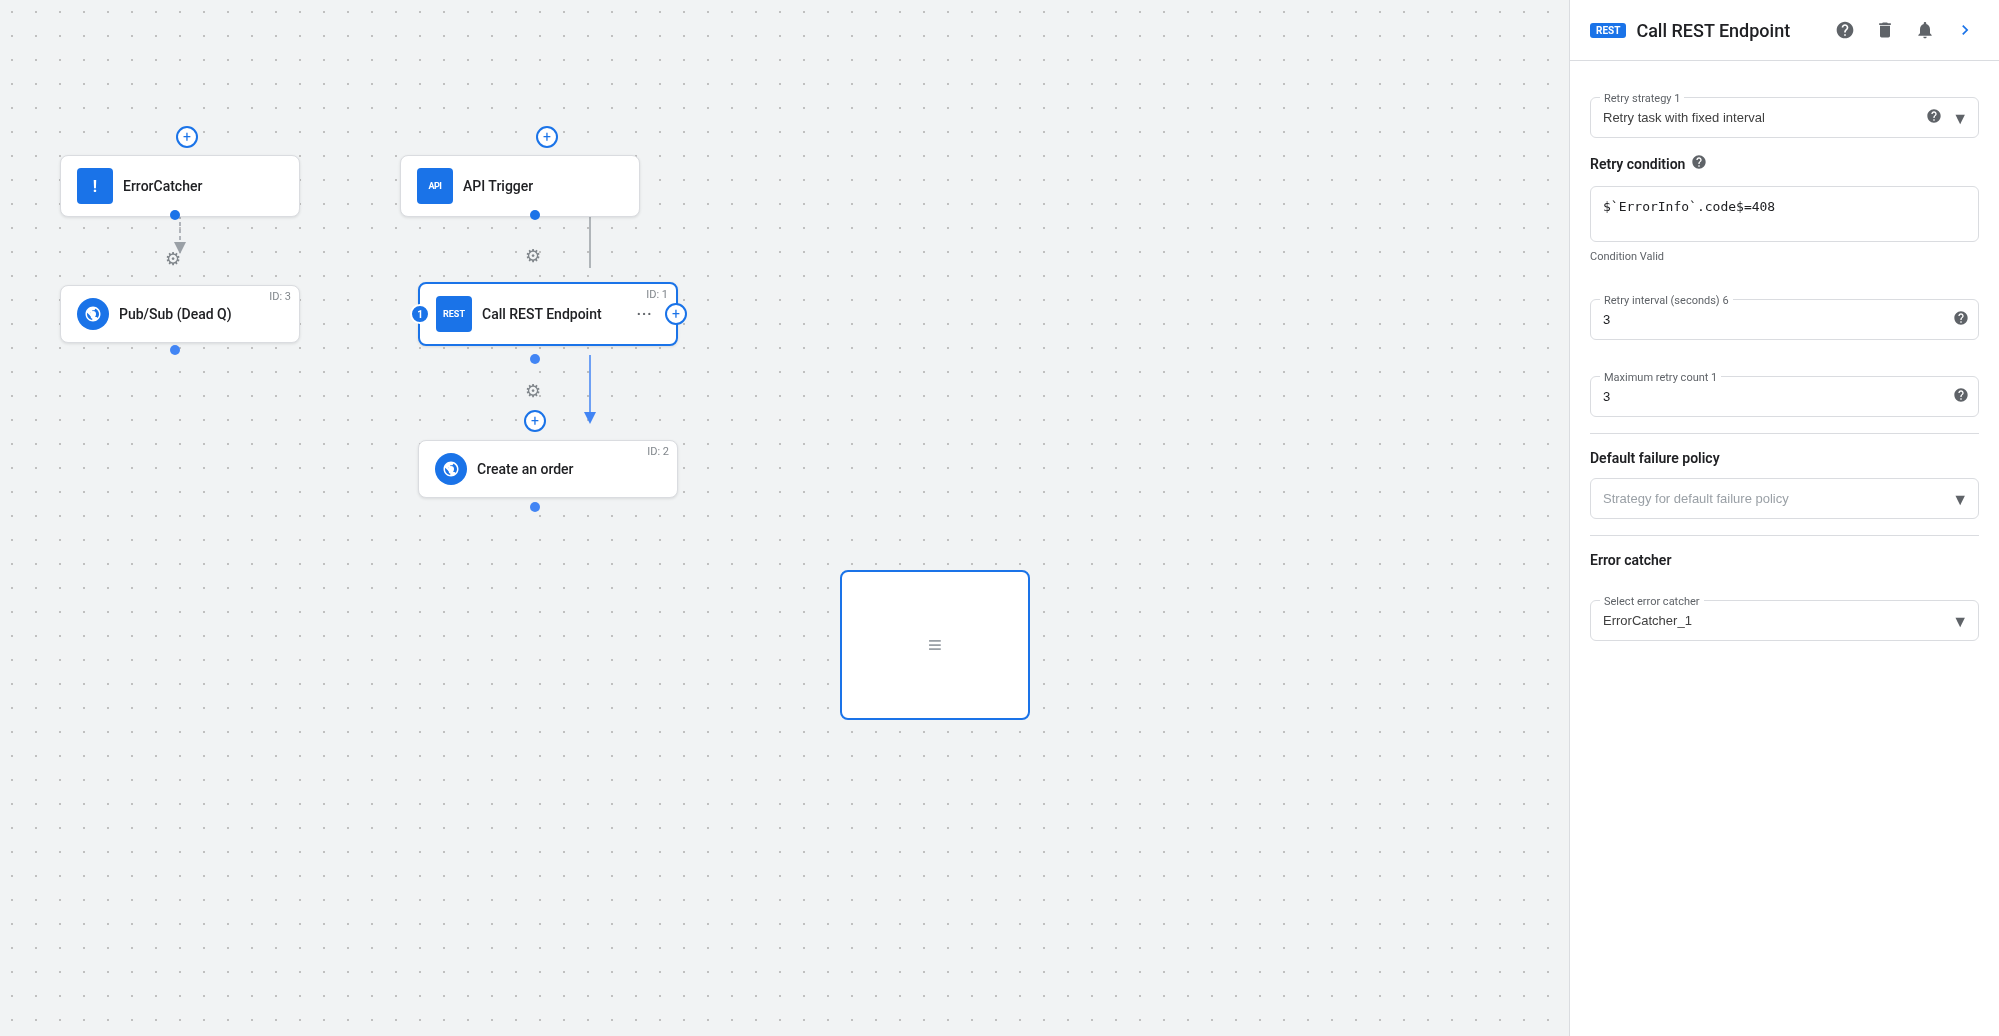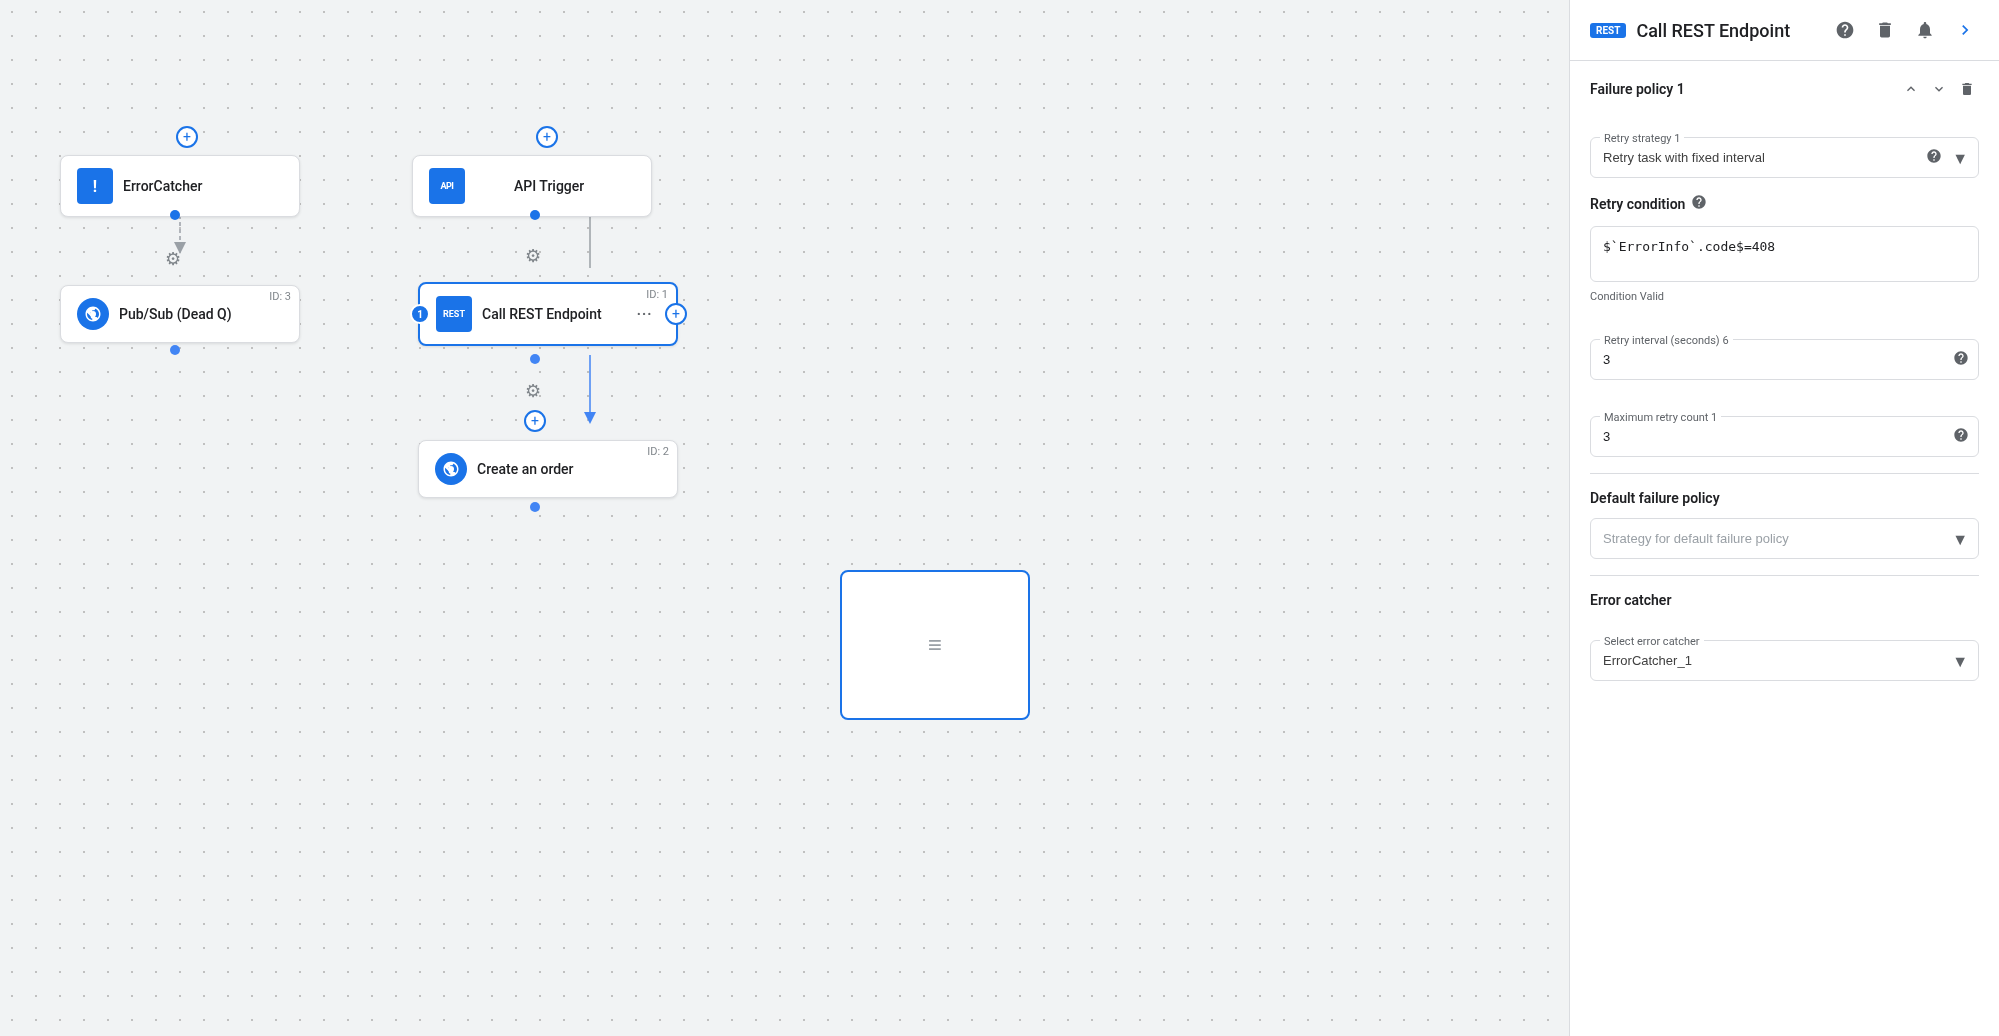--- a/index.html
+++ b/index.html
@@ -389,21 +389,21 @@
         <circle cx="12" cy="12" r="4"></circle>
         <path d="M12 2C6.48 2 2 6.48 2 12s4.48 10 10 10 10-4.48 10-10S17.52 2 12 2zm-1 17.93c-3.95-.49-7-3.85-7-7.93 0-.62.08-1.21.21-1.79L9 15v1c0 1.1.9 2 2 2v1.93zm6.9-2.54c-.26-.81-1-1.39-1.9-1.39h-1v-3c0-.55-.45-1-1-1H8v-2h2c.55 0 1-.45 1-1V7h2c1.1 0 2-.9 2-2v-.41c2.93 1.19 5 4.06 5 7.41 0 2.08-.8 3.97-2.1 5.39z" fill="white"></path>
       </svg>
     </div>
     <span class="node-label">Pub/Sub (Dead Q)</span>
     <span class="node-id">ID: 3</span>
   </div>
 
   <div class="connector-dot" style="left:175px; top:345px; background:#4285f4;"></div>
 
-  <div class="node" style="left:412px; top:155px; min-width:240px;gap:39px;">
+  <div class="node" style="left:400px; top:155px; min-width:240px;">
     <div class="node-icon blue" style="font-size:9px; font-weight:bold; letter-spacing:-0.5px;">API</div>
     <span class="node-label">API Trigger</span>
   </div>
 
   <div class="plus-btn" style="left:536px; top:126px;">+</div>
 
   <div class="connector-dot" style="left:535px; top:210px;"></div>
 
   <span class="gear-icon" style="left:525px; top:245px;">⚙</span>
 
@@ -468,40 +468,20 @@
       <button class="icon-btn" title="Collapse">
         <svg width="20" height="20" viewBox="0 0 24 24" fill="#1a73e8">
           <path d="M10 6L8.59 7.41 13.17 12l-4.58 4.59L10 18l6-6z"></path>
         </svg>
       </button>
     </div>
   </div>
 
   <div class="panel-content">
 
-    <div class="failure-policy-header">
-      <span class="failure-policy-title">Failure policy 1</span>
-      <div class="failure-policy-controls">
-        <button class="icon-btn">
-          <svg width="16" height="16" viewBox="0 0 24 24" fill="#5f6368">
-            <path d="M7.41 15.41L12 10.83l4.59 4.58L18 14l-6-6-6 6z"></path>
-          </svg>
-        </button>
-        <button class="icon-btn">
-          <svg width="16" height="16" viewBox="0 0 24 24" fill="#5f6368">
-            <path d="M7.41 8.59L12 13.17l4.59-4.58L18 10l-6 6-6-6z"></path>
-          </svg>
-        </button>
-        <button class="icon-btn">
-          <svg width="16" height="16" viewBox="0 0 24 24" fill="#5f6368">
-            <path d="M6 19c0 1.1.9 2 2 2h8c1.1 0 2-.9 2-2V7H6v12zM19 4h-3.5l-1-1h-5l-1 1H5v2h14V4z"></path>
-          </svg>
-        </button>
-      </div>
-    </div>
 
     <div class="field-group">
       <span class="field-label">Retry strategy 1</span>
       <div class="field-select-wrapper">
         <select class="field-select">
           <option value="Retry task with fixed interval" selected="">Retry task with fixed interval</option>
         </select>
         <span class="select-arrow">▼</span>
         <span class="help-icon" style="right:36px; font-size:16px; color:#5f6368;">
           <svg width="16" height="16" viewBox="0 0 24 24" fill="#5f6368">

